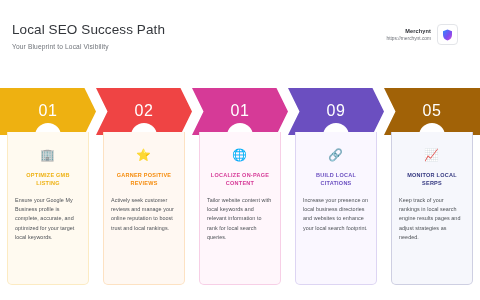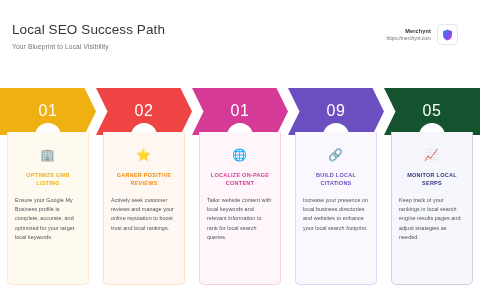--- a/index.html
+++ b/index.html
@@ -241,21 +241,21 @@
       <span class="bump"></span>
     </div>
     <div class="card" style="background: rgb(250, 247, 255); border-left-color: rgba(107, 79, 192, 0.2); border-right-color: rgba(107, 79, 192, 0.2); border-bottom-color: rgba(107, 79, 192, 0.2);">
       <span class="card-icon">🔗</span>
       <div class="card-heading" style="color: rgb(107, 79, 192);">BUILD LOCAL CITATIONS</div>
       <div class="card-desc">Increase your presence on local business directories and websites to enhance your local search footprint.</div>
     </div>
   </div>
 
   <div class="step">
-    <div class="chev" style="background: #14532d; justify-content: center;">
+    <div class="chev" style="background: #a16207; justify-content: center;">
       <span class="chev-num">05</span>
       <span class="bump"></span>
     </div>
     <div class="card" style="background: rgb(246, 247, 252); border-left-color: rgba(50, 54, 127, 0.2); border-right-color: rgba(50, 54, 127, 0.2); border-bottom-color: rgba(50, 54, 127, 0.2);">
       <span class="card-icon">📈</span>
       <div class="card-heading" style="color: rgb(50, 54, 127);">MONITOR LOCAL SERPS</div>
       <div class="card-desc">Keep track of your rankings in local search engine results pages and adjust strategies as needed.</div>
     </div>
   </div>
 

